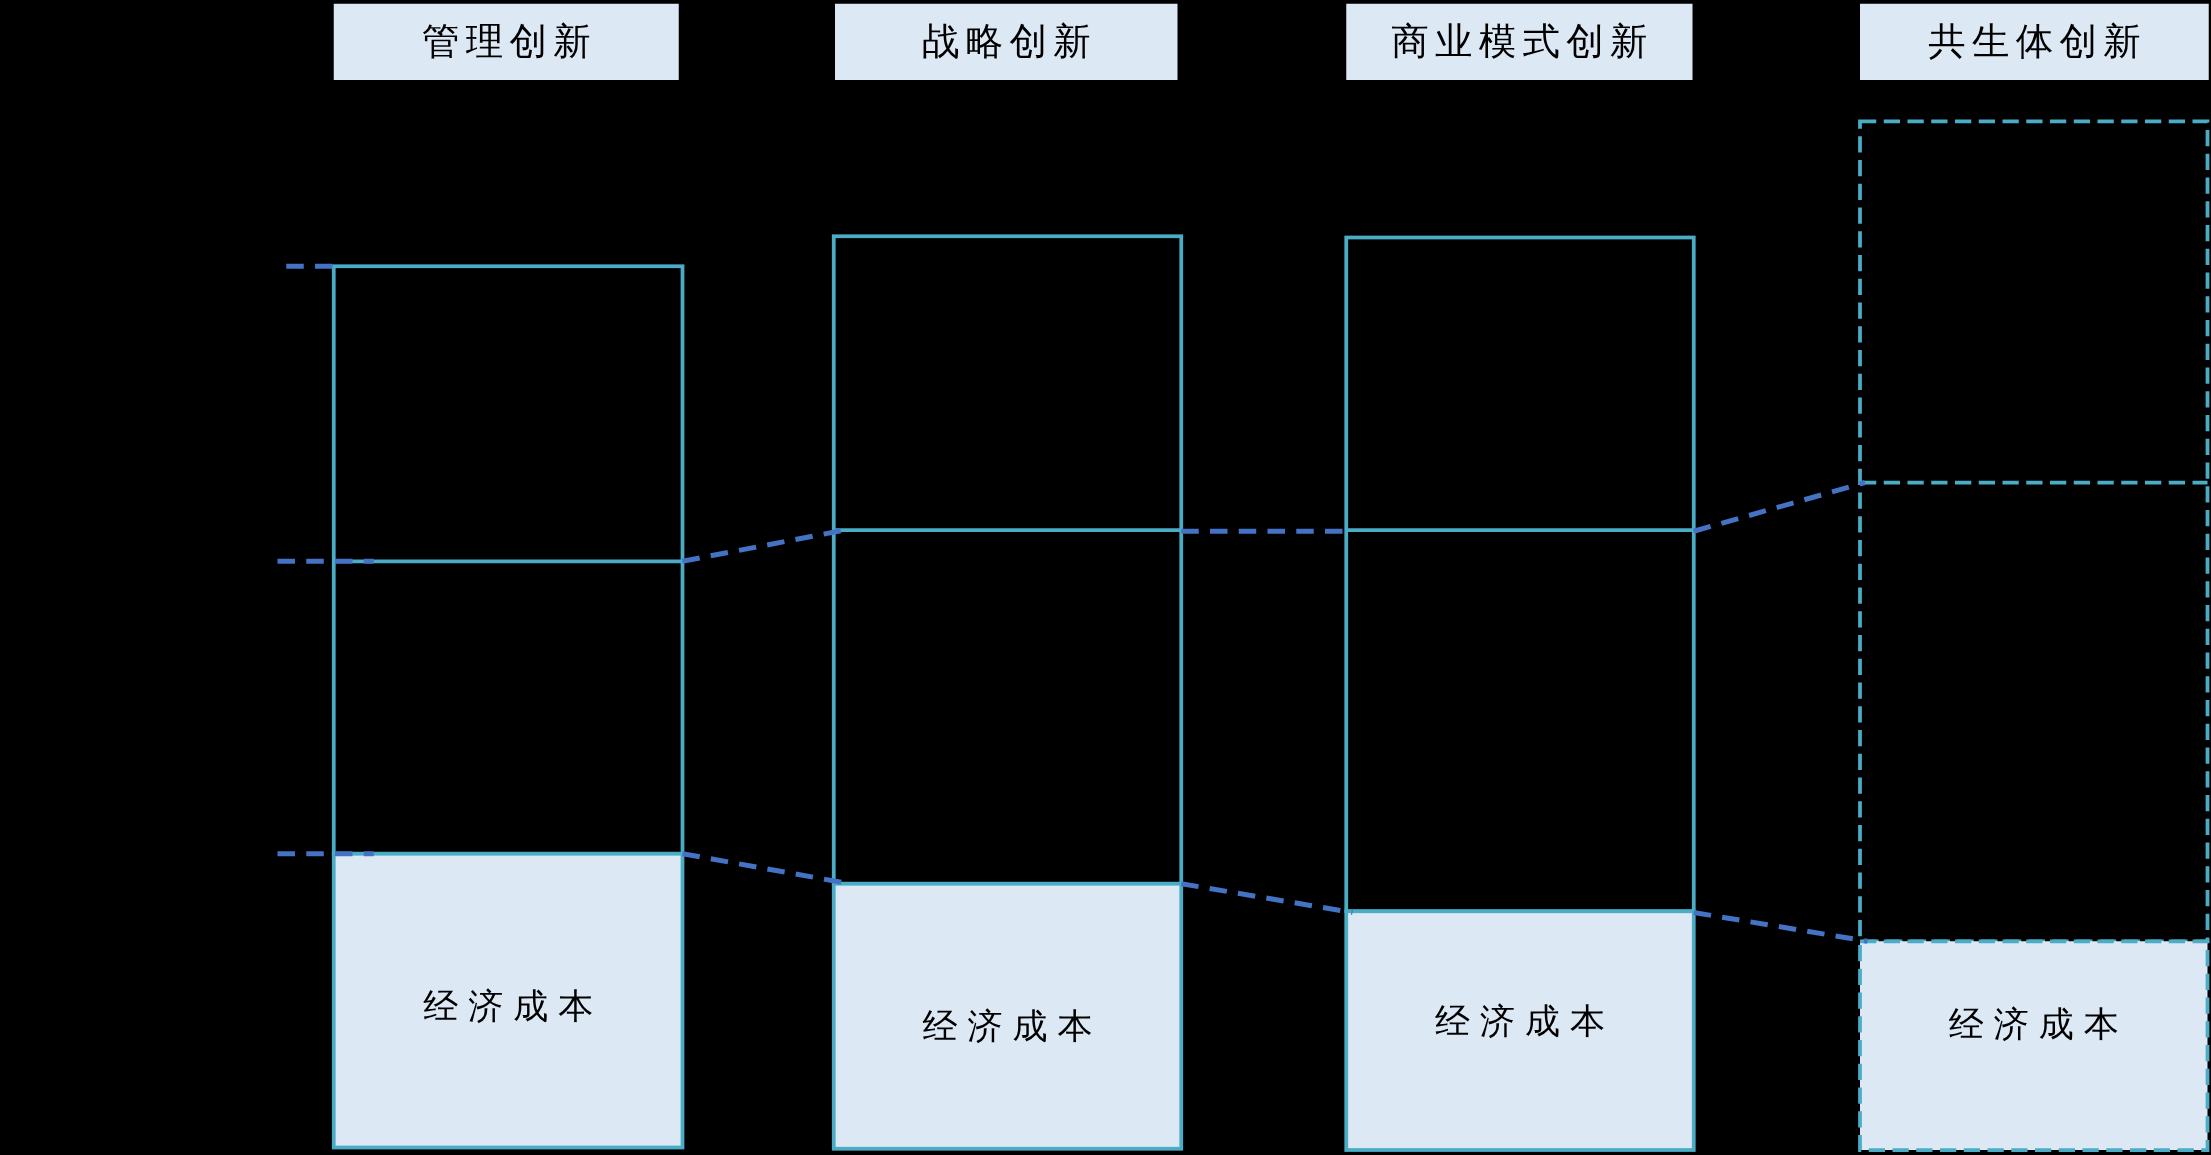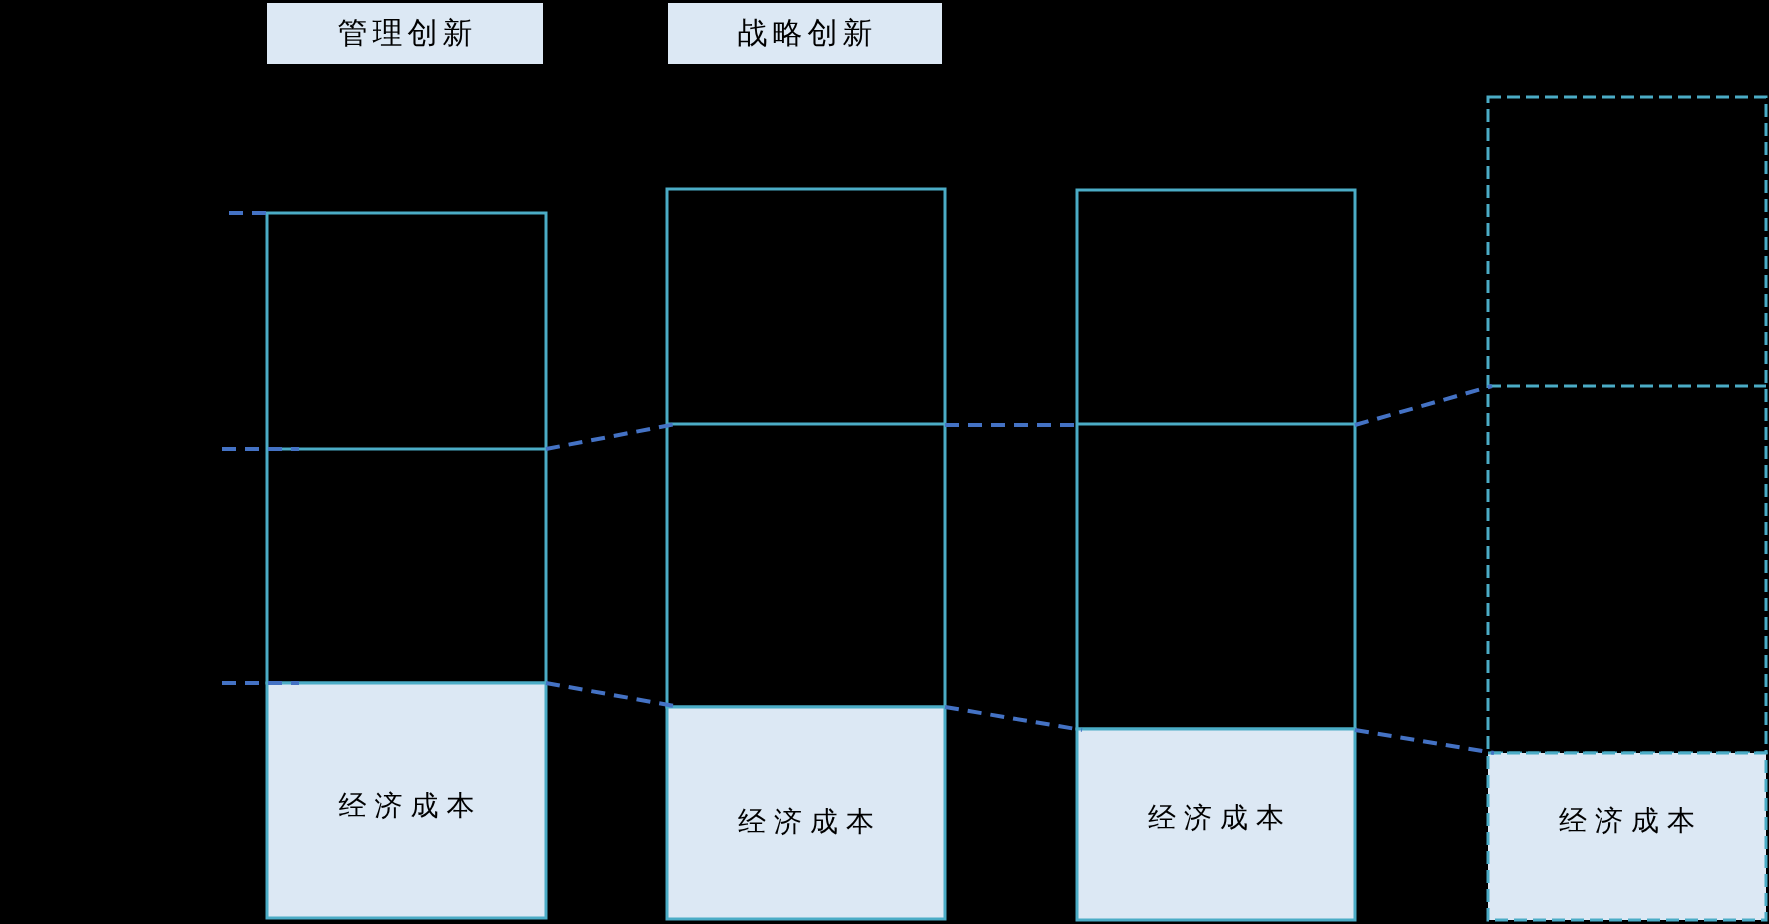--- a/index.html
+++ b/index.html
@@ -82,19 +82,25 @@
     <line class="conn" x1="945" y1="707" x2="1082" y2="730"></line>
     <line class="conn" x1="1355" y1="730" x2="1494" y2="753"></line>
   </svg>
 
   <div class="header h1">
     <span>管理创新</span>
   </div>
   <div class="header h2">
     <span>战略创新</span>
   </div>
+  <div class="header h3">
+    <span>商业模式创新</span>
+  </div>
+  <div class="header h4">
+    <span>共生体创新</span>
+  </div>
 
   <div class="econ-label e1">经济成本</div>
   <div class="econ-label e2">经济成本</div>
   <div class="econ-label e3">经济成本</div>
   <div class="econ-label e4">经济成本</div>
 
 </div>
 
 </body></html>

